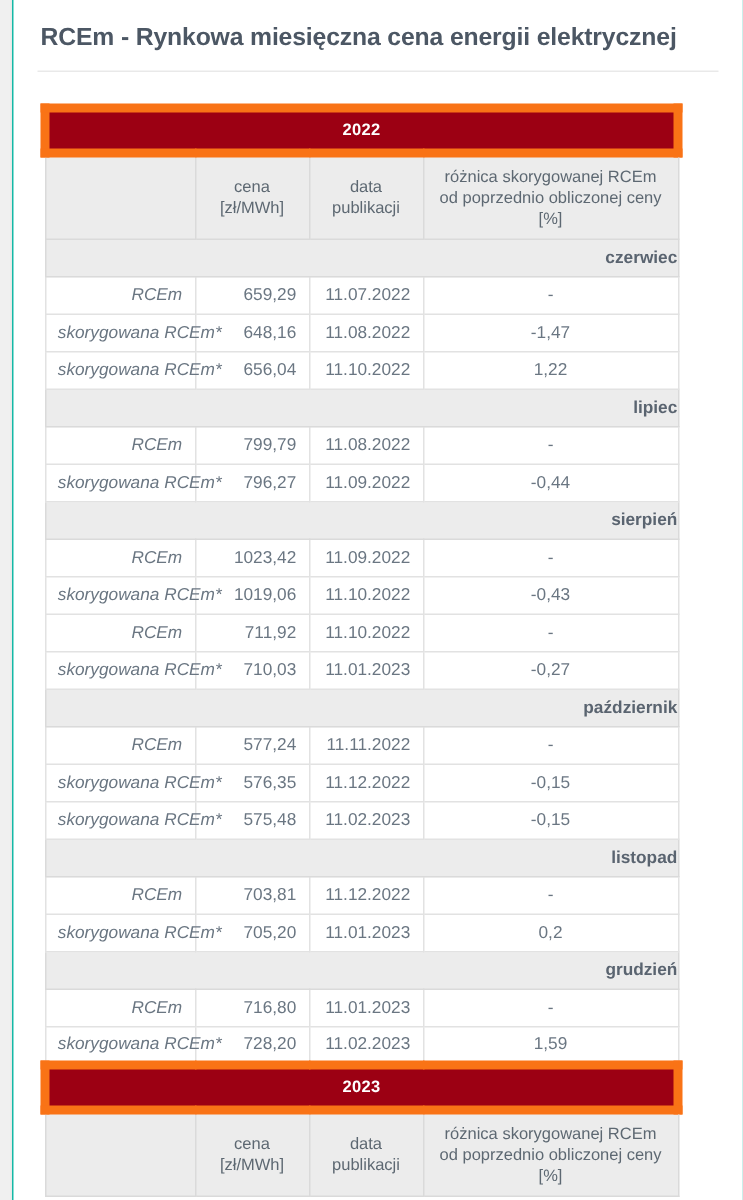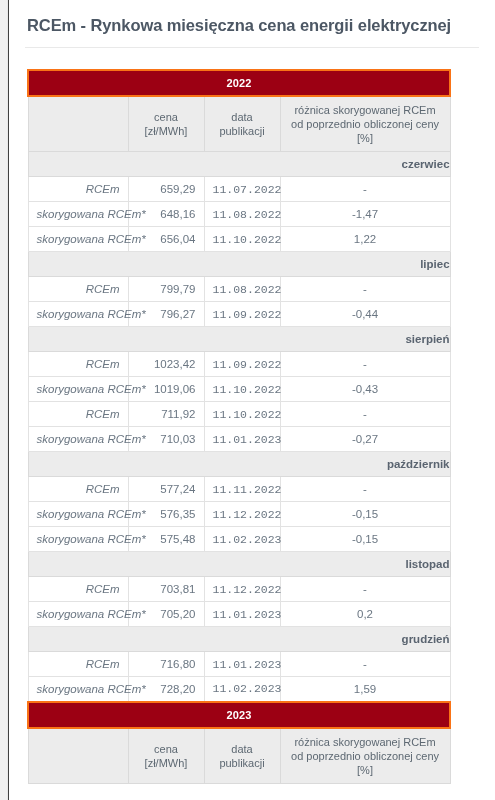--- a/index.html
+++ b/index.html
@@ -8,21 +8,21 @@
     padding: 0;
     width: 495px;
     height: 800px;
     background: #ffffff;
     font-family: "Liberation Sans", sans-serif;
   }
   #page {
     position: relative;
     width: 495px;
     height: 800px;
-    background: #404040;
+    background: #14b8a6;
     overflow: hidden;
   }
   
   #left-edge {
     position: absolute;
     left: 0; top: 0;
     width: 8px; height: 800px;
     background: #f0f0f0;
     border-right: 1px solid #e8e8e8;
   }
@@ -64,21 +64,21 @@
   table.rcem col.c-date  { width: 76px; }
   table.rcem col.c-diff  { width: 170px; }
 
   tr.year-row td {
     background: #9c0013;
     color: #ffffff;
     font-size: 11px;
     font-weight: bold;
     text-align: center;
     padding: 6px 0 6px 0;
-    border: 2px solid #f97316;
+    border: 6px solid #f97316;
     letter-spacing: 0.2px;
     margin-top: 12px;
   }
   tr.colhead-row td {
     background: #ececec;
     color: #5d6872;
     font-size: 11px;
     text-align: center;
     vertical-align: middle;
     padding: 6px 4px;
@@ -99,21 +99,21 @@
     background: #ffffff;
     border: 1px solid #e2e2e2;
     padding: 5px 8px;
     height: 25px;
     color: #6a7682;
     font-size: 11.5px;
     white-space: nowrap;
   }
   tr.data-row td.label { text-align: right; font-style: italic; }
   tr.data-row td.num   { text-align: right; }
-  tr.data-row td.date  { text-align: left; font-family: Liberation Mono, monospace; }
+  tr.data-row td.date  { text-align: right; }
   tr.data-row td.diff  { text-align: center; }
 </style>
 </head>
 <body>
 
 <div id="page">
 
   <div id="left-edge"></div>
 
   <div id="content">

